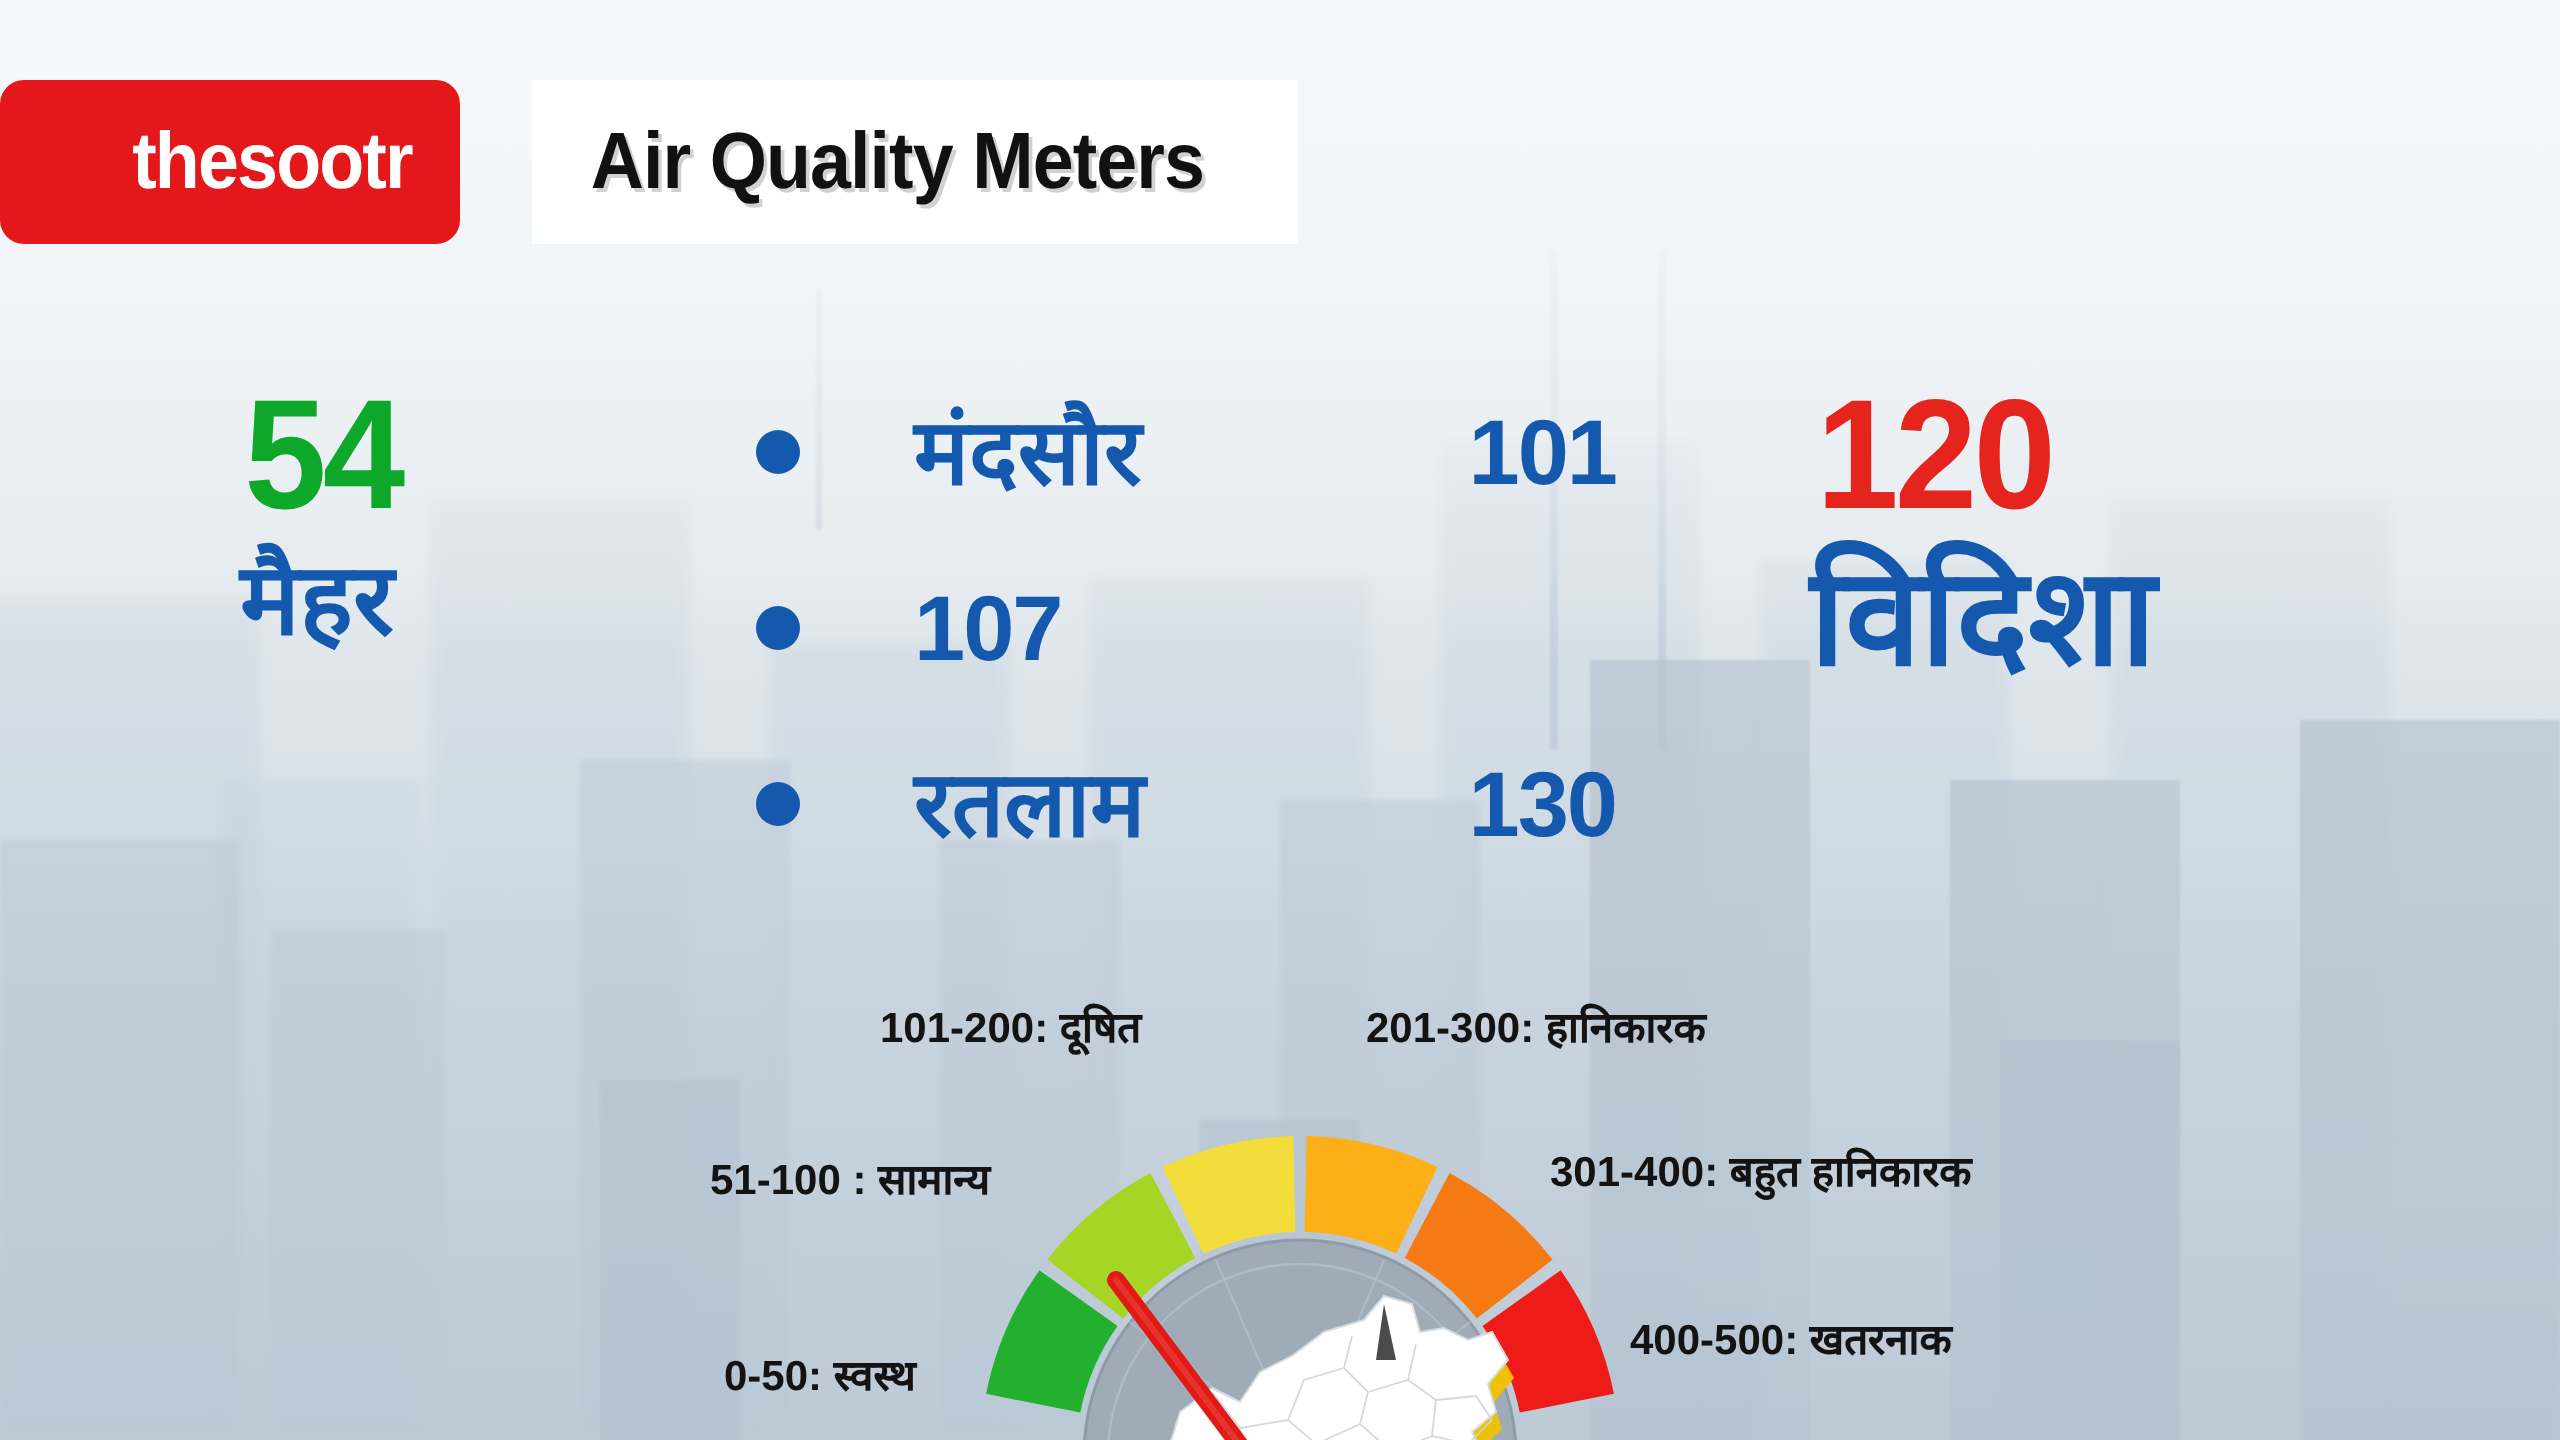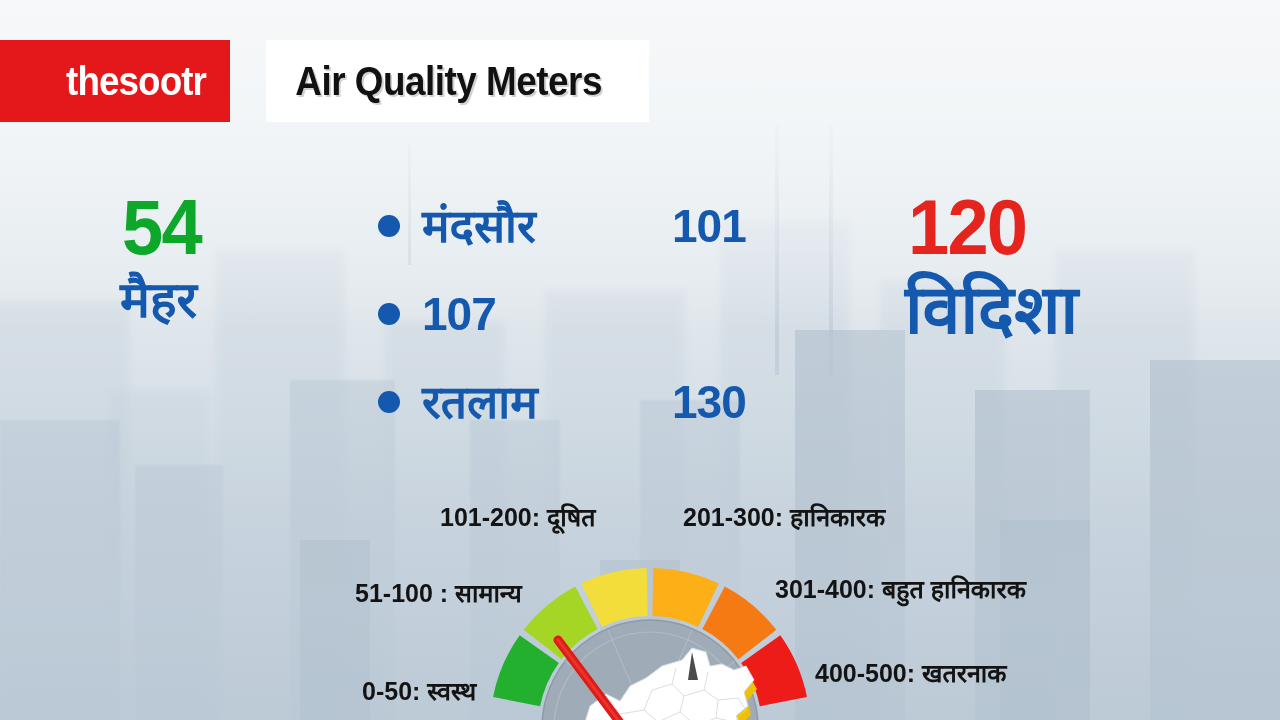--- a/index.html
+++ b/index.html
@@ -18,21 +18,21 @@
   .bld.f{opacity:.30;filter:blur(3px);background:#c2cfda;}
   .bld.n{opacity:.55;filter:blur(.6px);background:#aebdcb;}
   .spire{position:absolute;background:#b6c6d6;opacity:.55;filter:blur(.4px);}
   .hazeTop{position:absolute;left:0;top:0;width:1280px;height:330px;
     background:linear-gradient(180deg,rgba(246,248,249,.98) 0%,rgba(243,246,248,.92) 35%,rgba(236,241,245,.55) 70%,rgba(230,236,242,0) 100%);}
   .hazeBot{position:absolute;left:0;bottom:0;width:1280px;height:300px;
     background:linear-gradient(180deg,rgba(198,211,222,0) 0%,rgba(190,204,217,.35) 60%,rgba(183,198,212,.5) 100%);}
 
   
   .hdr{position:absolute;left:0;top:40px;height:82px;display:flex;align-items:stretch;}
-  .logoBox{background:#E4181B;display:flex;align-items:center;justify-content:center;padding:0 18px 0 60px;}
+  .logoBox{background:#E4181B;display:flex;align-items:center;justify-content:center;padding:0 18px 0 60px;border-radius:12px;}
   .logoBox span{color:#fff;font-weight:bold;font-size:40px;letter-spacing:-1px;
     font-family:"Liberation Sans Narrow","Liberation Sans",sans-serif;transform:scaleX(.92);}
   .titleBox{background:rgba(255,255,255,.93);display:flex;align-items:center;padding:0 34px 0 16px;margin-left:36px;}
   .titleBox span{color:#111;font-weight:bold;font-size:40px;letter-spacing:-.5px;
     font-family:"Liberation Sans Narrow","Liberation Sans",sans-serif;transform:scaleX(.92);
     text-shadow:2px 2px 0 rgba(0,0,0,.18);}
 
   
   .statL{position:absolute;left:120px;top:190px;width:240px;text-align:left;}
   .statR{position:absolute;left:905px;top:190px;width:300px;text-align:left;}
@@ -40,33 +40,33 @@
     font-family:"Liberation Sans Narrow","Liberation Sans",sans-serif;transform:scaleX(.95);display:inline-block;}
   .bigNum.green{color:#0DA82A;}
   .bigNum.red{color:#E6241E;}
   .cityName{color:#1459AD;font-size:52px;font-weight:bold;line-height:1.05;margin-top:10px;
     font-family:"Liberation Sans","DejaVu Sans",sans-serif;}
   .statL .cityName{font-size:50px;}
   .statR .cityName{font-size:68px;}
 
   
   .list{position:absolute;left:378px;top:182px;width:430px;}
-  .row{display:flex;align-items:center;height:88px;}
+  .row{display:flex;align-items:center;height:88px;gap:35px;}
   .dot{width:22px;height:22px;border-radius:50%;background:#1459AD;flex:0 0 22px;margin-right:22px;}
   .cityLbl{color:#1459AD;font-size:46px;font-weight:bold;width:250px;
     font-family:"Liberation Sans","DejaVu Sans",sans-serif;line-height:1;}
   .cityVal{color:#1459AD;font-size:46px;font-weight:bold;letter-spacing:-1px;
     font-family:"Liberation Sans Narrow","Liberation Sans",sans-serif;line-height:1;}
 
   
   .gauge{position:absolute;left:430px;top:500px;width:440px;height:300px;}
   .gauge svg{display:block;}
 
   
-  .glbl{position:absolute;color:#131313;font-weight:bold;font-size:25px;white-space:nowrap;
+  .glbl{position:absolute;color:#131313;font-weight:bold;font-size:21px;white-space:nowrap;
     font-family:"Liberation Sans","DejaVu Sans",sans-serif;}
   .g1{left:362px;top:673px;}
   .g2{left:355px;top:575px;}
   .g3{left:440px;top:499px;}
   .g4{left:683px;top:499px;}
   .g5{left:775px;top:571px;}
   .g6{left:815px;top:655px;}
 </style>
 </head>
 <body>

